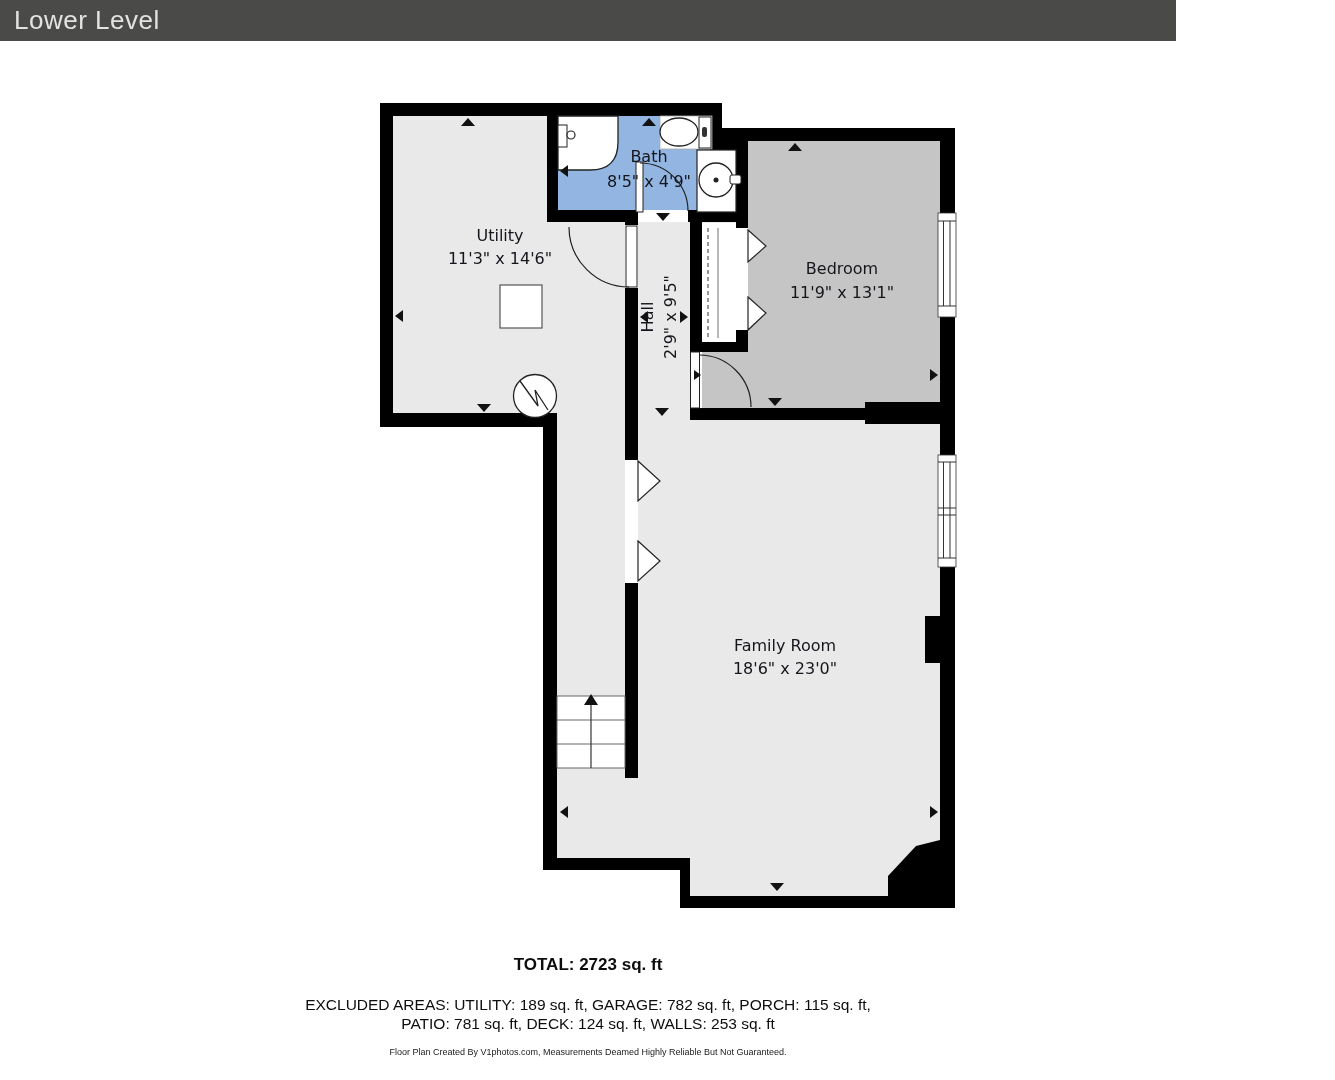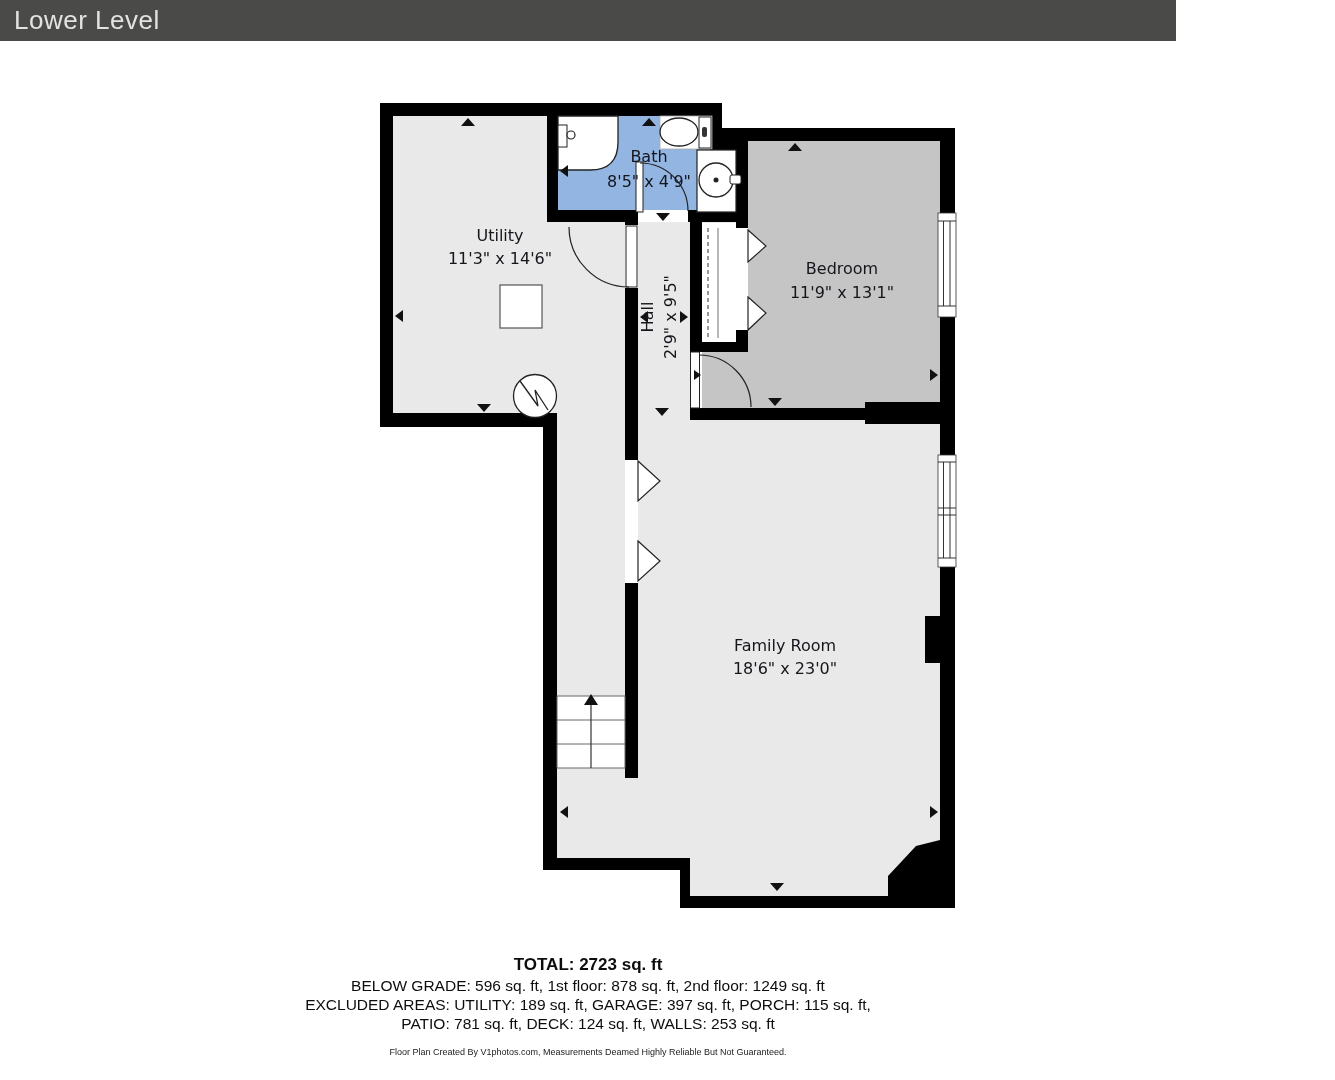--- a/index.html
+++ b/index.html
@@ -162,18 +162,17 @@
       <text class="roomlabel" x="785" y="674">18'6" x 23'0"</text>
     </g>
 
     <g>
       <polygon points="1283,1043 1279,1002 1267,1022 1251,1020" fill="#0a0a0a"></polygon>
       <text x="1288" y="1058" font-size="12" fill="#111111" font-family="DejaVu Sans, sans-serif" transform="rotate(-42 1288 1058)">N</text>
     </g>
   </svg>
 
   <div class="footer-line" id="f-total">TOTAL: 2723 sq. ft</div>
-  <div class="footer-line" id="f-l1">BELOW GRADE: 596 sq. ft, 1st floor: 878 sq. ft, 2nd floor: 1249 sq. ft</div>
-  <div class="footer-line" id="f-l2">EXCLUDED AREAS: UTILITY: 189 sq. ft, GARAGE: 397 sq. ft, PORCH: 115 sq. ft,</div>
+  <div class="footer-line" id="f-l2">EXCLUDED AREAS: UTILITY: 189 sq. ft, GARAGE: 782 sq. ft, PORCH: 115 sq. ft,</div>
   <div class="footer-line" id="f-l3">PATIO: 781 sq. ft, DECK: 124 sq. ft, WALLS: 253 sq. ft</div>
   <div class="footer-line" id="f-disc">Floor Plan Created By V1photos.com, Measurements Deamed Highly Reliable But Not Guaranteed.</div>
 
 </div>
 
 </body></html>

